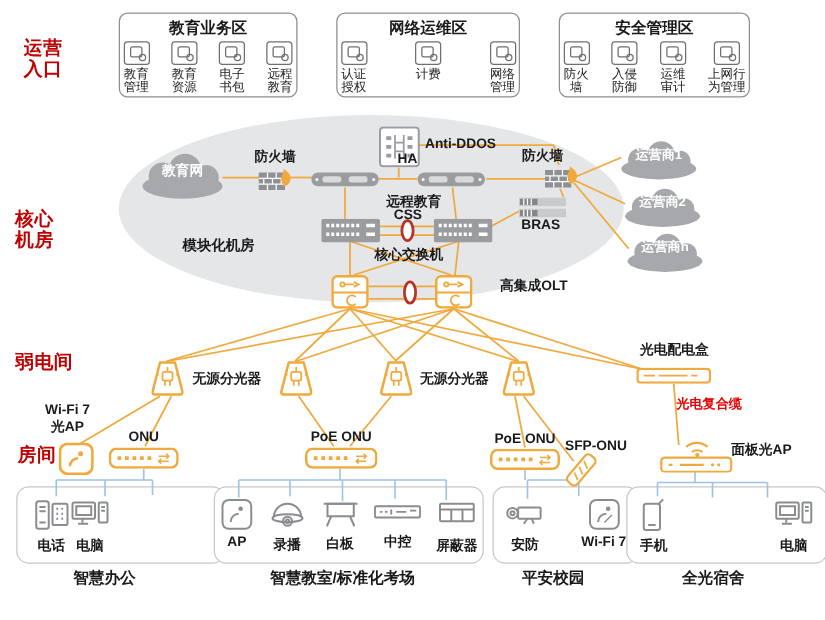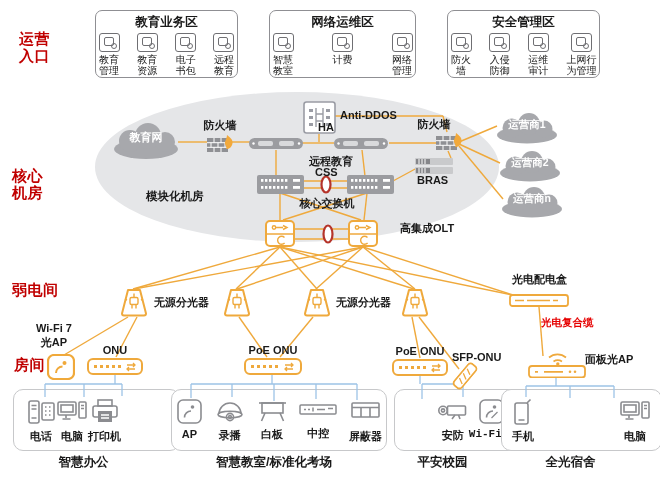--- a/index.html
+++ b/index.html
@@ -134,21 +134,21 @@
           <div class="mini-icon"></div>
           <div class="zi-label w24">远程教育</div>
         </div>
     </div>
   </div>
   <div class="zone-box" style="left:269px;top:10px;width:145px;height:66px;">
     <div class="zone-title">网络运维区</div>
     <div class="zone-items">
       <div class="zone-item">
           <div class="mini-icon"></div>
-          <div class="zi-label w24">智慧教室</div>
+          <div class="zi-label w24">认证授权</div>
         </div>
       <div class="zone-item">
           <div class="mini-icon"></div>
           <div class="zi-label w24">计费</div>
         </div>
       <div class="zone-item">
           <div class="mini-icon"></div>
           <div class="zi-label w24">网络管理</div>
         </div>
     </div>
@@ -541,29 +541,20 @@
     <div class="rb-item">
       <svg width="32" height="28" fill="none" stroke="#8b8c90" stroke-width="1.6">
           <rect x="2" y="4" width="18" height="13" rx="1.5"></rect>
           <rect x="5" y="7" width="12" height="7"></rect>
           <path d="M10 17 v3 M6.5 21 h8"></path>
           <rect x="23" y="4" width="7" height="16" rx="1"></rect>
           <path d="M25 7.5 h3 M25 10.5 h3"></path>
         </svg>
       <div class="rb-label">电脑</div>
     </div>
-    <div class="rb-item">
-      <svg width="32" height="28" fill="none" stroke="#8b8c90" stroke-width="1.6">
-          <rect x="9" y="2" width="14" height="6"></rect>
-          <rect x="4" y="8" width="24" height="11" rx="2"></rect>
-          <rect x="9" y="13" width="14" height="11" fill="#8b8c90" stroke="none"></rect>
-          <path d="M12 17 h8 M12 20 h8" stroke="#fff" stroke-width="1.3"></path>
-        </svg>
-      <div class="rb-label">打印机</div>
-    </div>
   </div>
   <div class="room-caption" style="left:13px;top:454px;width:141px;">智慧办公</div>
 
   <div class="room-box" style="left:171px;top:389px;width:206px;height:60px;justify-content:space-between;padding:0 4px;">
     <div class="rb-item">
       <svg width="27" height="27" fill="none" stroke="#8b8c90" stroke-width="1.6">
           <rect x="2" y="2" width="23" height="23" rx="5"></rect>
           <circle cx="16.5" cy="9" r="1.8" fill="#8b8c90" stroke="none"></circle>
           <path d="M8.5 19.5 a6.5 6.5 0 0 1 6.5 -6.5"></path>
         </svg>
@@ -596,21 +587,21 @@
     <div class="rb-item" style="margin-top:10px;">
       <svg width="31" height="21" fill="none" stroke="#8b8c90" stroke-width="1.6">
           <rect x="2" y="3" width="27" height="14" rx="1"></rect>
           <path d="M2 7.5 h27 M11 7.5 v9.5 M20 7.5 v9.5"></path>
         </svg>
       <div class="rb-label" style="margin-top:8px;">屏蔽器</div>
     </div>
   </div>
   <div class="room-caption" style="left:171px;top:454px;width:206px;">智慧教室/标准化考场</div>
 
-  <div class="room-box" style="left:394px;top:389px;width:97px;height:60px;justify-content:flex-end;padding:0 23px;font-family:Liberation Mono, monospace;">
+  <div class="room-box" style="left:394px;top:389px;width:97px;height:60px;justify-content:space-between;padding:0 9px;">
     <div class="rb-item" style="margin-top:11px;">
       <svg width="32" height="20" fill="none" stroke="#8b8c90" stroke-width="1.6">
           <circle cx="6" cy="9.5" r="4.2"></circle>
           <circle cx="6" cy="9.5" r="1.6"></circle>
           <rect x="10.5" y="5" width="18" height="9" rx="1"></rect>
           <path d="M15 18 l3 -4 M23 18 l-1.5 -4"></path>
         </svg>
       <div class="rb-label" style="margin-top:7px;">安防</div>
     </div>
     <div class="rb-item">

